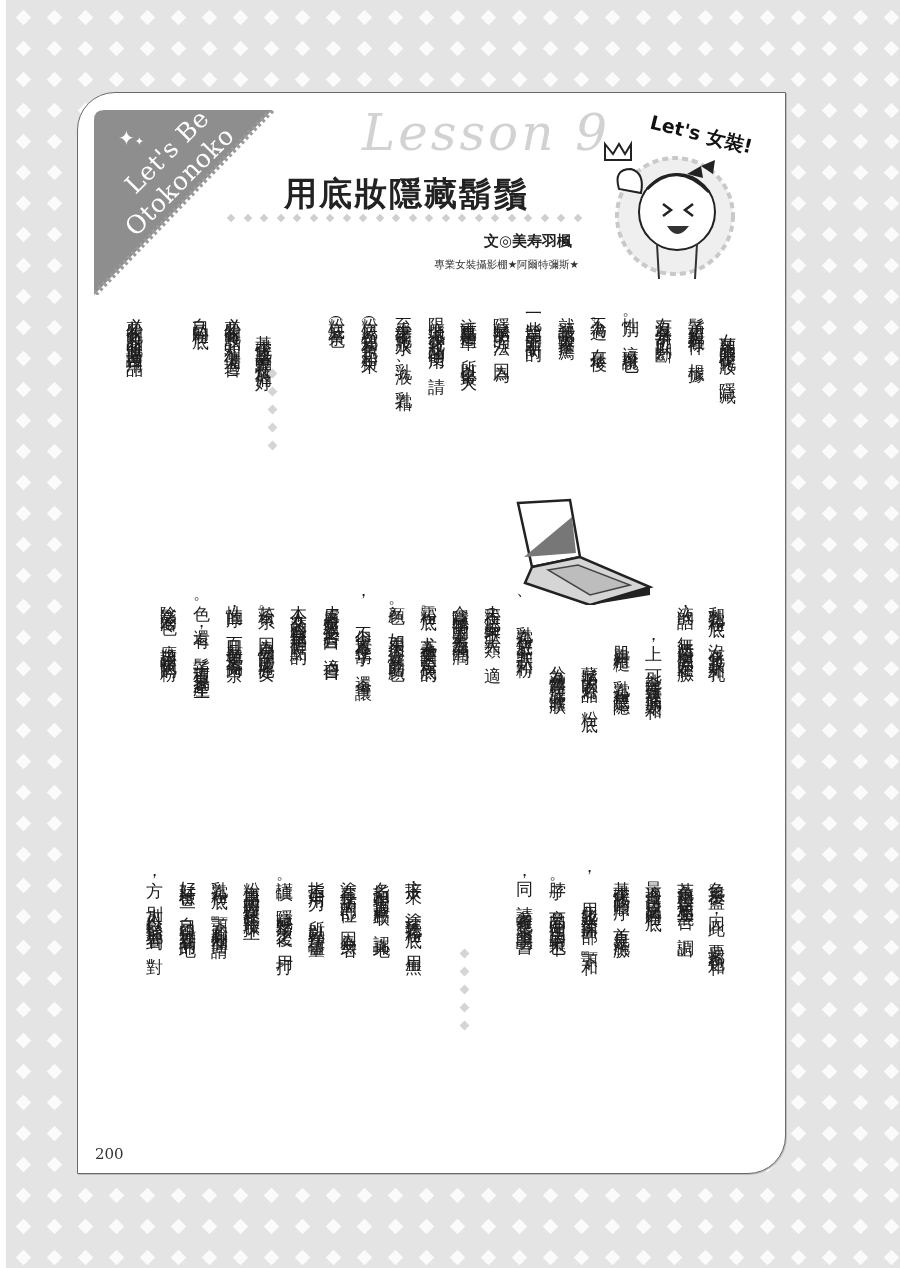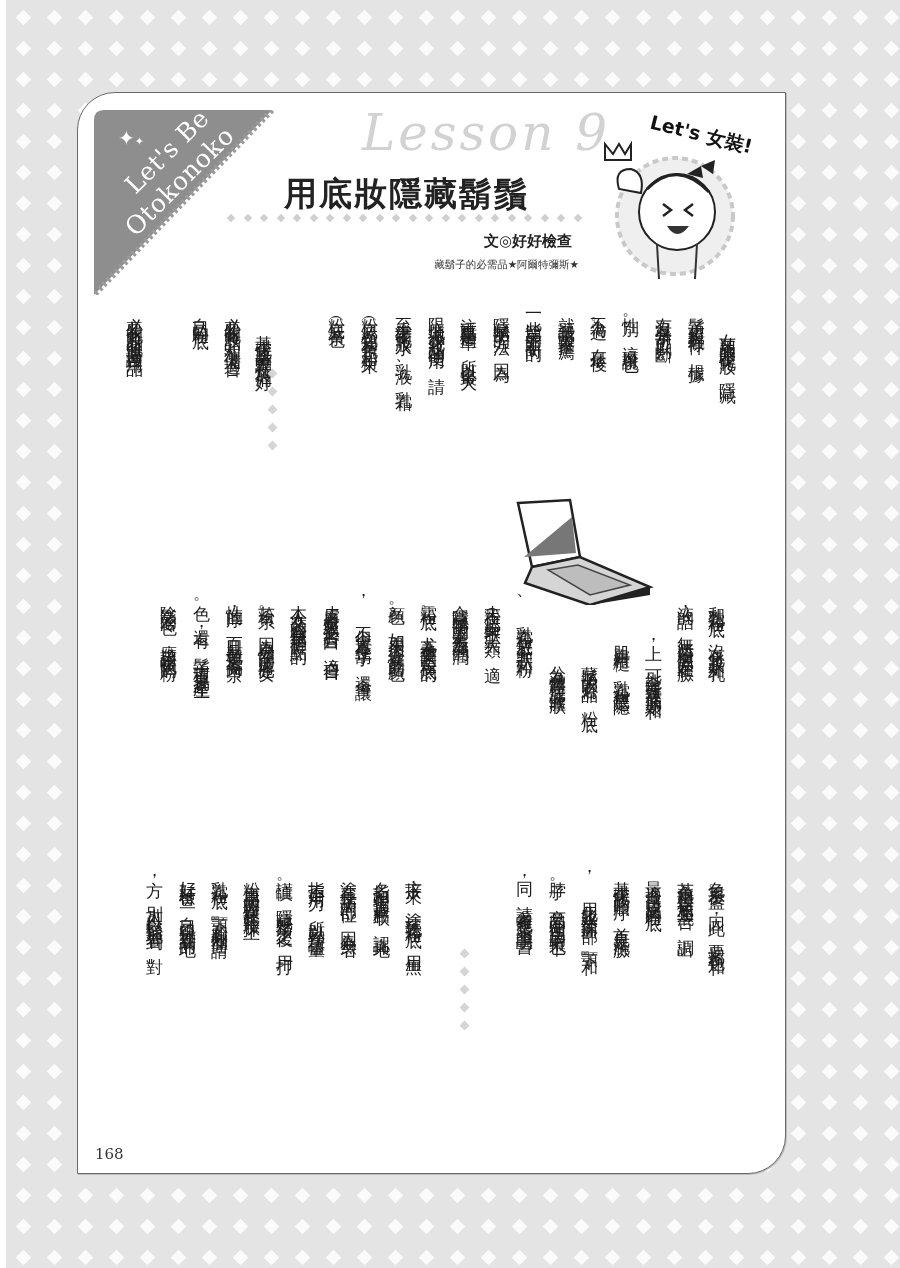--- a/index.html
+++ b/index.html
@@ -1300,22 +1300,22 @@
     <i></i>
     <i></i>
     <i></i>
     <i></i>
     <i></i>
     <i></i>
     <i></i>
     <i></i>
     <i></i>
   </div>
-<div class="author">文◎好好檢查</div>
-<div class="studio">藏鬍子的必需品★阿爾特彌斯★</div>
+<div class="author">文◎美寿羽楓</div>
+<div class="studio">專業女裝攝影棚★阿爾特彌斯★</div>
 
 <div class="mascot">
   <svg width="150" height="180" viewBox="0 0 150 180">
     <circle cx="78" cy="112" r="58" fill="#efefef" stroke="#c9c9c9" stroke-width="4" stroke-dasharray="6 4"></circle>
     <circle cx="80" cy="108" r="38" fill="#fff" stroke="#222" stroke-width="2"></circle>
     <path d="M50 85 Q80 55 112 88" fill="none" stroke="#222" stroke-width="3"></path>
     <path d="M66 100 l8 6 l-8 6 M96 100 l-8 6 l8 6" stroke="#222" stroke-width="2.5" fill="none"></path>
     <path d="M70 122 Q80 138 92 122 Z" fill="#333"></path>
     <path d="M90 70 l14 -8 l2 12 z M104 62 l14 -6 l-2 14 z" fill="#222"></path>
     <path d="M22 85 q-6 -20 12 -20 q14 4 10 24 z" fill="#fff" stroke="#222" stroke-width="2"></path>
@@ -1397,13 +1397,13 @@
 <div class="compact">
   <svg width="150" height="110" viewBox="0 0 150 110">
     <path d="M8 8 L60 5 L70 62 L22 72 Z" fill="#fff" stroke="#222" stroke-width="2.5"></path>
     <path d="M14 62 L62 22 L66 58 Z" fill="#777"></path>
     <path d="M22 72 L70 62 L140 92 L80 110 L15 88 Z" fill="#d5d5d5" stroke="#222" stroke-width="2.5"></path>
     <path d="M38 75 L68 70 L120 90 L80 100 Z" fill="#bdbdbd" stroke="#444" stroke-width="1.5"></path>
     <path d="M15 88 L80 110 L140 92 L140 100 L80 110" fill="#222"></path>
   </svg>
 </div>
 
-<div class="page-num">168</div>
+<div class="page-num">200</div>
 
 </body></html>

